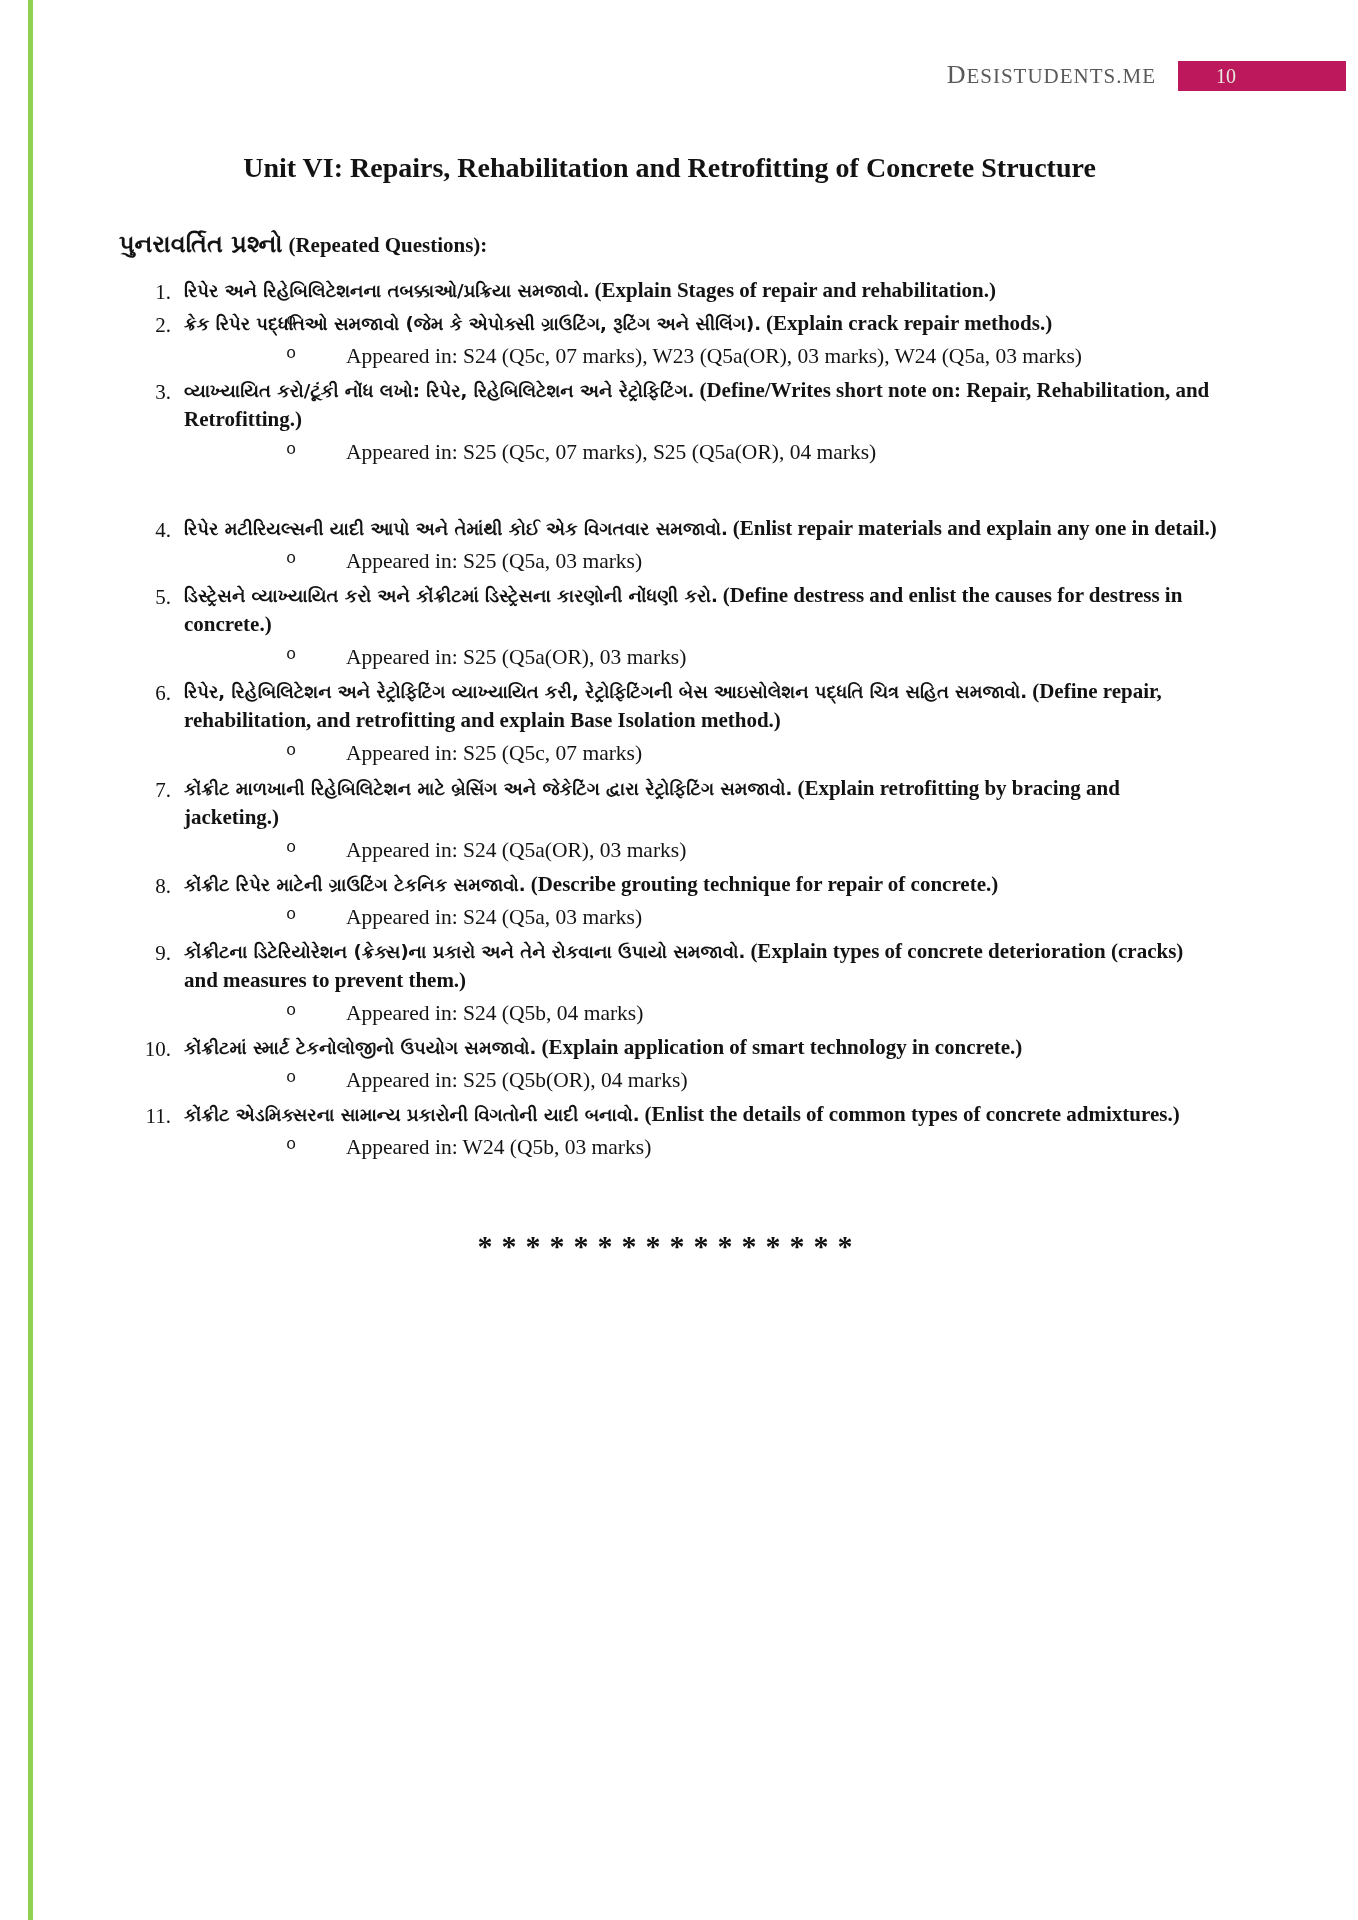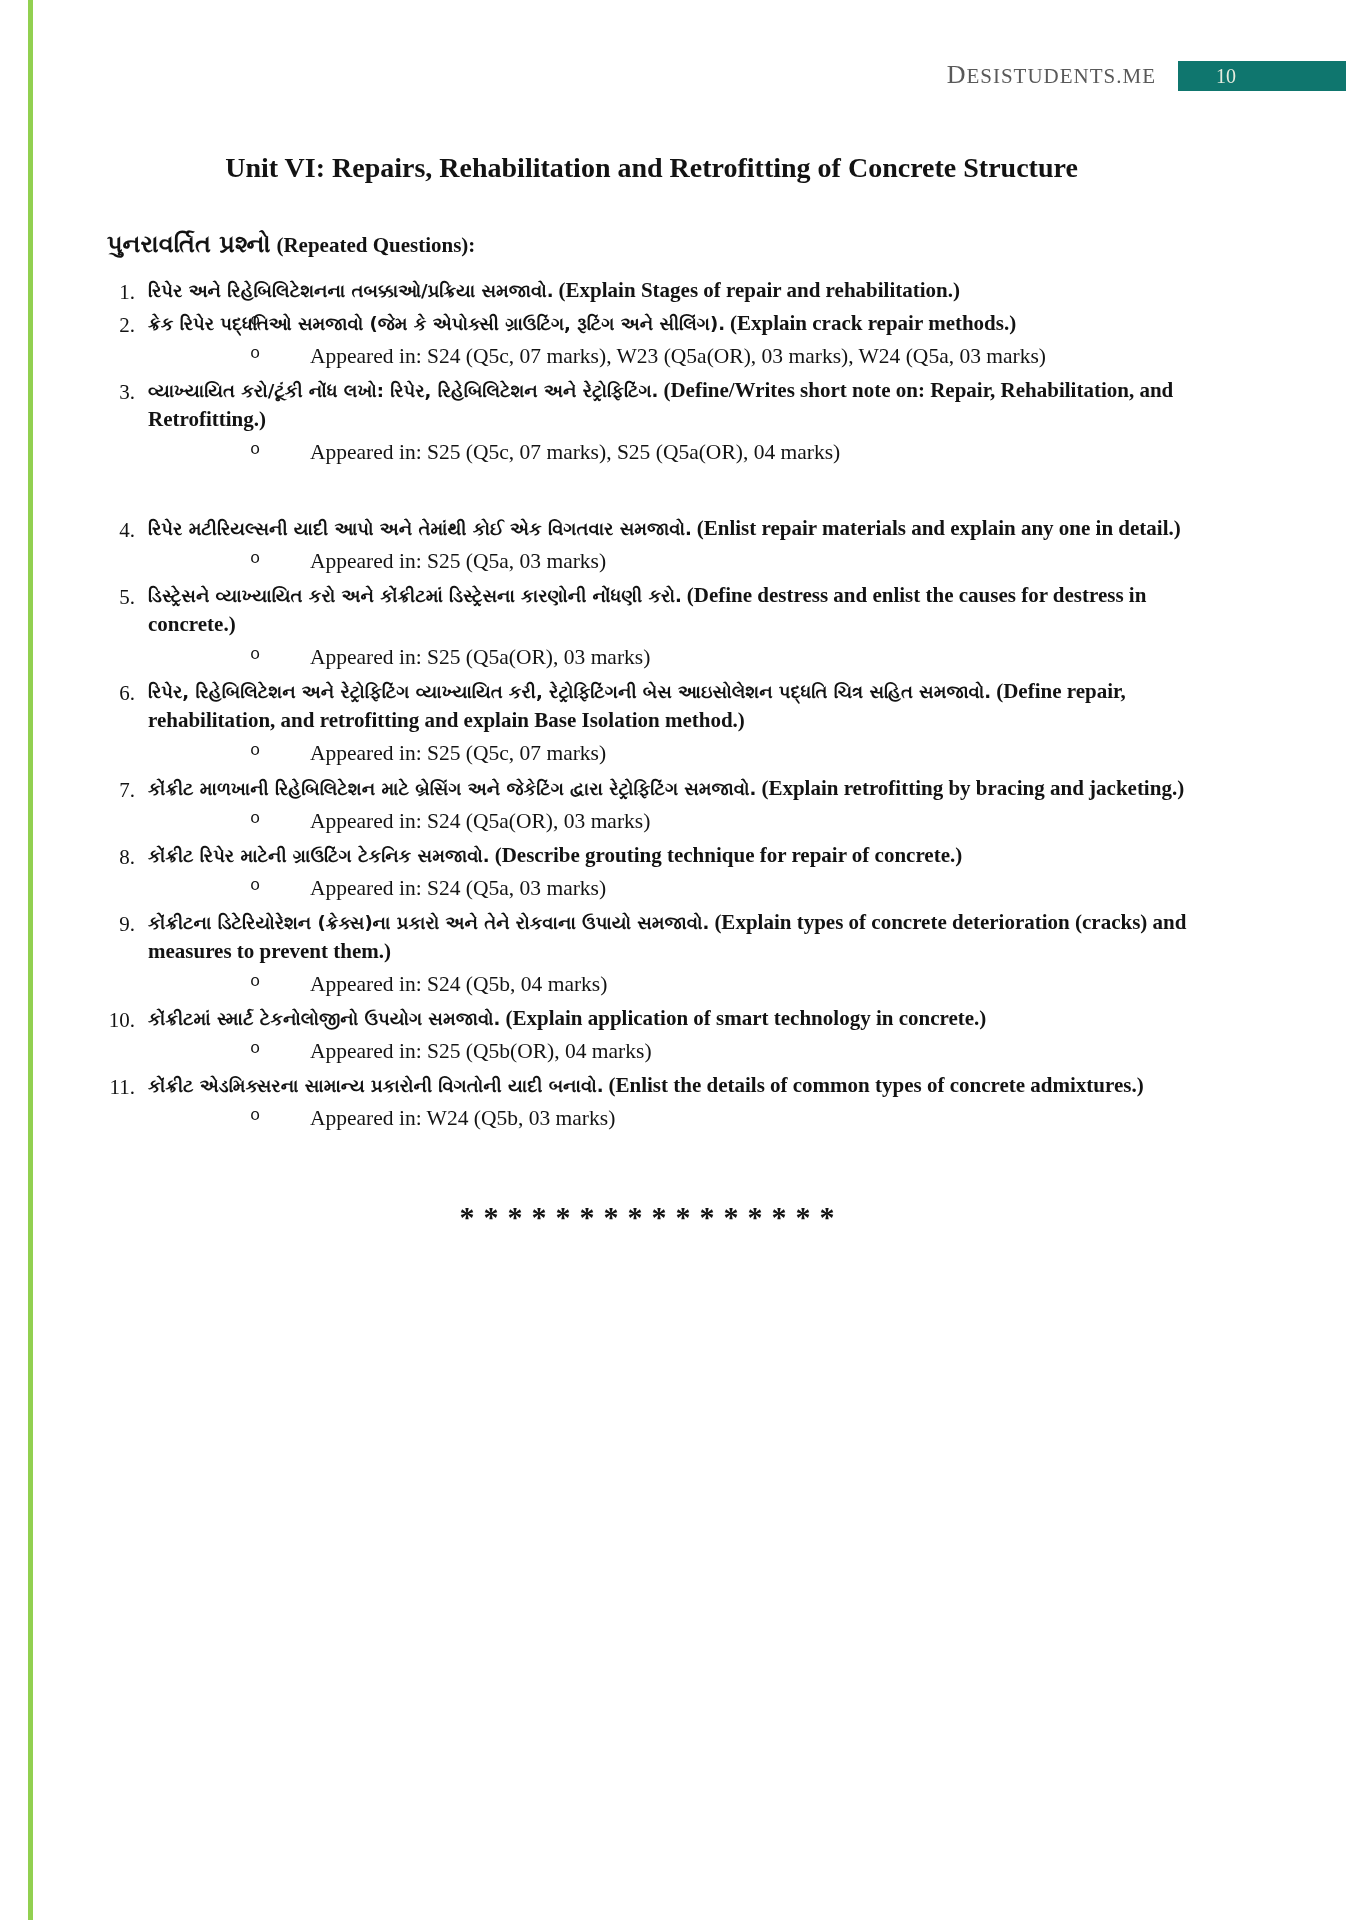--- a/index.html
+++ b/index.html
@@ -33,40 +33,40 @@
     font-size: 21px;
     letter-spacing: 1px;
     margin-right: 22px;
     line-height: 30px;
   }
   .site-name::first-letter { font-size: 26px; }
   .page-badge {
     box-sizing: border-box;
     width: 168px;
     height: 30px;
-    background: #0f766e;
+    background: #be185d;
     color: #e6ecdf;
     font-size: 20px;
     line-height: 30px;
     padding-left: 38px;
   }
   
   .content {
     box-sizing: border-box;
-    padding: 152px 138px 0 83px;
+    padding: 152px 138px 0 119px;
   }
   .doc-title {
     text-align: center;
     font-weight: bold;
     font-size: 28px;
     margin: 0;
     white-space: nowrap;
   }
   .section { margin-top: 46px; }
-  .section-heading { font-size: 21px; margin-left: 24px; }
+  .section-heading { font-size: 21px; }
   .heading-gu {
     font-family: "DejaVu Sans", sans-serif;
     font-weight: bold;
     font-size: 24px;
   }
   .heading-en {
     font-family: "Liberation Serif", serif;
     font-weight: bold;
     font-size: 21px;
     margin-left: 6px;

